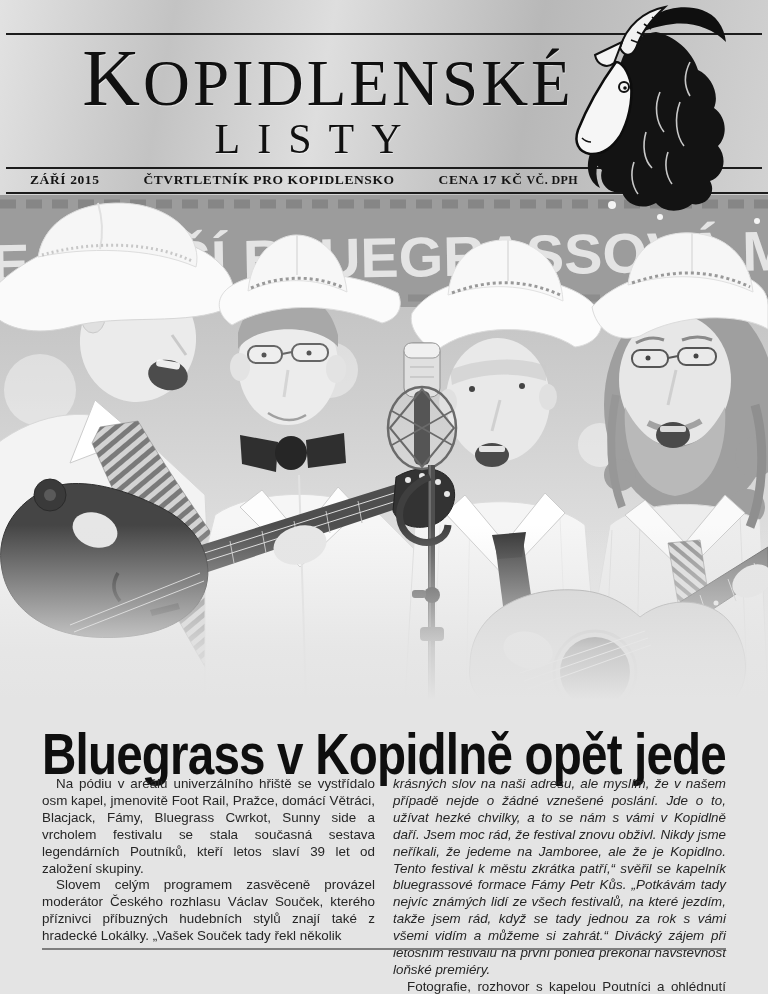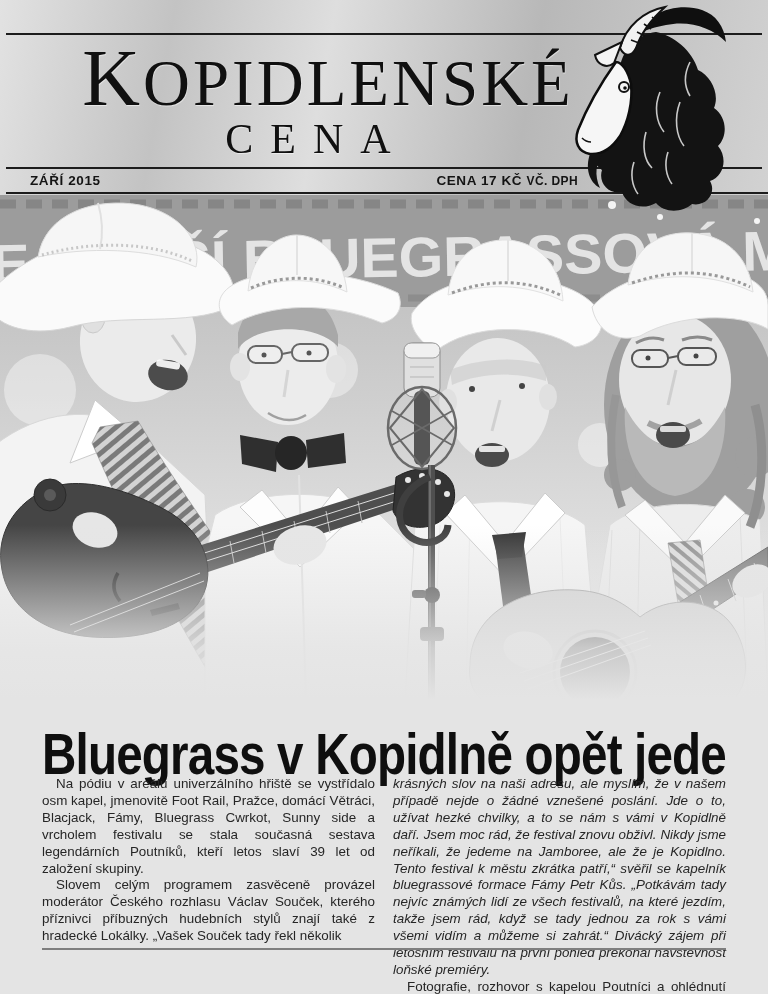--- a/index.html
+++ b/index.html
@@ -26,21 +26,21 @@
   .m-title .rest{font-size:65px;line-height:80px;letter-spacing:3px;}
   .m-sub{
     position:absolute;top:116px;left:0;width:616px;text-align:center;
     font-family:"Liberation Serif",serif;font-size:42px;line-height:46px;
     letter-spacing:17px;padding-left:17px;box-sizing:border-box;color:#101010;
     text-shadow:0.5px 0.8px 0.8px rgba(255,255,255,.55);
   }
   .infobar{
     position:absolute;top:169px;left:30px;width:548px;height:22px;
     display:flex;justify-content:space-between;align-items:center;
-    font-family:Liberation Sans, sans-serif;font-weight:bold;font-size:13.5px;
+    font-family:Liberation Serif, serif;font-weight:bold;font-size:13.5px;
     letter-spacing:0.6px;color:#141414;
   }
   .infobar .small{font-size:12px;letter-spacing:0.4px;}
   .goat{position:absolute;top:2px;left:570px;width:158px;height:210px;z-index:5;}
   
   .photo{position:absolute;top:195px;left:0;width:768px;height:505px;}
   
   .headline-wrap{position:absolute;top:716px;left:42px;width:684px;height:76px;}
   
   .columns{
@@ -55,24 +55,25 @@
   .footer-rule{position:absolute;top:948px;left:42px;width:684px;height:2px;background:#7e7e7e;}
 </style>
 </head>
 <body>
 
 <div class="page">
 
   <div class="masthead">
     <div class="rule rule-top"></div>
     <div class="m-title"><span class="init">K</span><span class="rest">OPIDLENSKÉ</span></div>
-    <div class="m-sub">CENA</div>
+    <div class="m-sub">LISTY</div>
     <div class="rule rule-mid"></div>
     <div class="infobar">
       <span>ZÁŘÍ 2015</span>
+      <span>ČTVRTLETNÍK PRO KOPIDLENSKO</span>
       <span><span>CENA 17 KČ</span>&nbsp;<span class="small">VČ. DPH</span></span>
     </div>
     <div class="rule rule-low"></div>
   </div>
 
   <svg class="goat" viewBox="0 0 158 210" aria-hidden="true">
 
     <path d="M60,36 C76,10 108,0 132,8 C146,13 154,24 156,40 C142,25 118,18 96,23 C80,26 68,31 60,36 Z" fill="#0f0f0f"></path>
 
     <path d="M86,30 C104,34 122,48 128,68 C141,74 150,92 144,106 C157,115 158,134 148,144 C158,156 154,174 140,179 C147,191 136,205 122,202 C112,211 94,211 86,201 C72,209 56,203 52,190 C38,193 28,180 32,168 C20,160 18,144 28,136 C18,124 20,108 32,101 C28,86 36,70 50,64 C54,46 68,32 86,30 Z" fill="#131313"></path>

